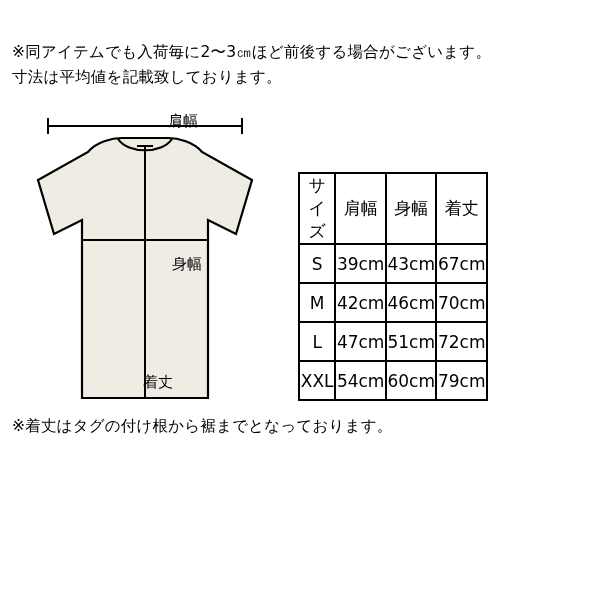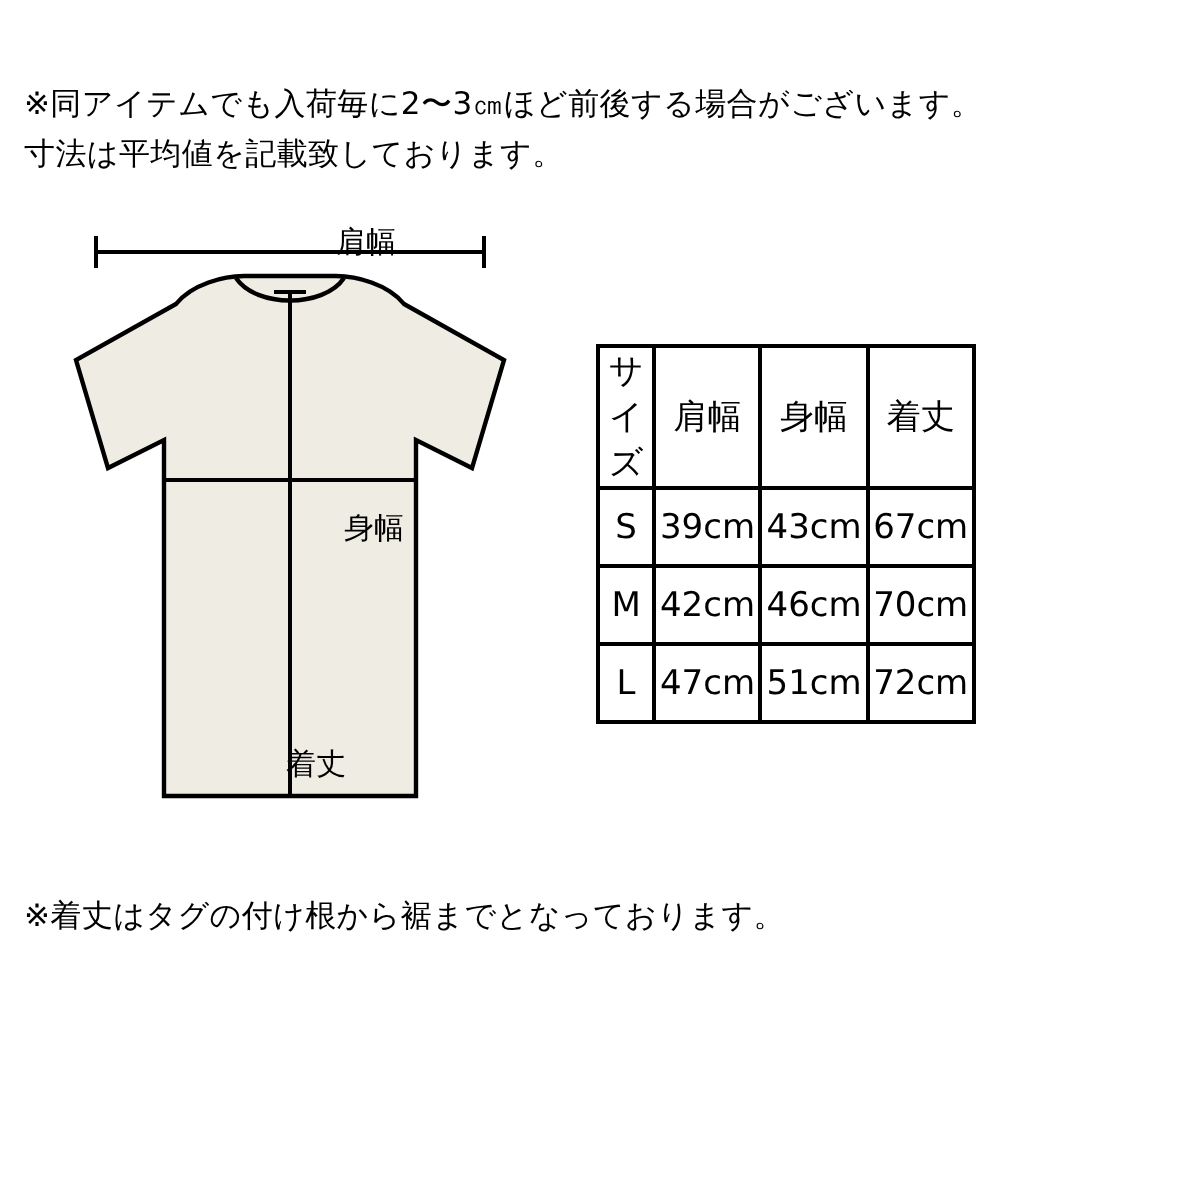--- a/index.html
+++ b/index.html
@@ -26,21 +26,21 @@
     font-size: 15.5px;
     line-height: 25px;
     letter-spacing: 0.2px;
     white-space: pre-wrap;
   }
 
   
   .note-bottom {
     position: absolute;
     left: 12px;
-    top: 446px;
+    top: 414px;
     width: 580px;
     font-size: 15.5px;
     line-height: 24px;
     letter-spacing: 0.2px;
   }
 
   
   .diagram {
     position: absolute;
     left: 0px;
@@ -143,18 +143,24 @@
         <td class="col-v">42cm</td>
         <td class="col-v">46cm</td>
         <td class="col-v">70cm</td>
       </tr>
       <tr>
         <td class="col-size">L</td>
         <td class="col-v">47cm</td>
         <td class="col-v">51cm</td>
         <td class="col-v">72cm</td>
       </tr>
+      <tr>
+        <td class="col-size">XXL</td>
+        <td class="col-v">54cm</td>
+        <td class="col-v">60cm</td>
+        <td class="col-v">79cm</td>
+      </tr>
     </tbody>
   </table>
 
   <div class="note-bottom">※着丈はタグの付け根から裾までとなっております。</div>
 
 </div>
 
 </body></html>

